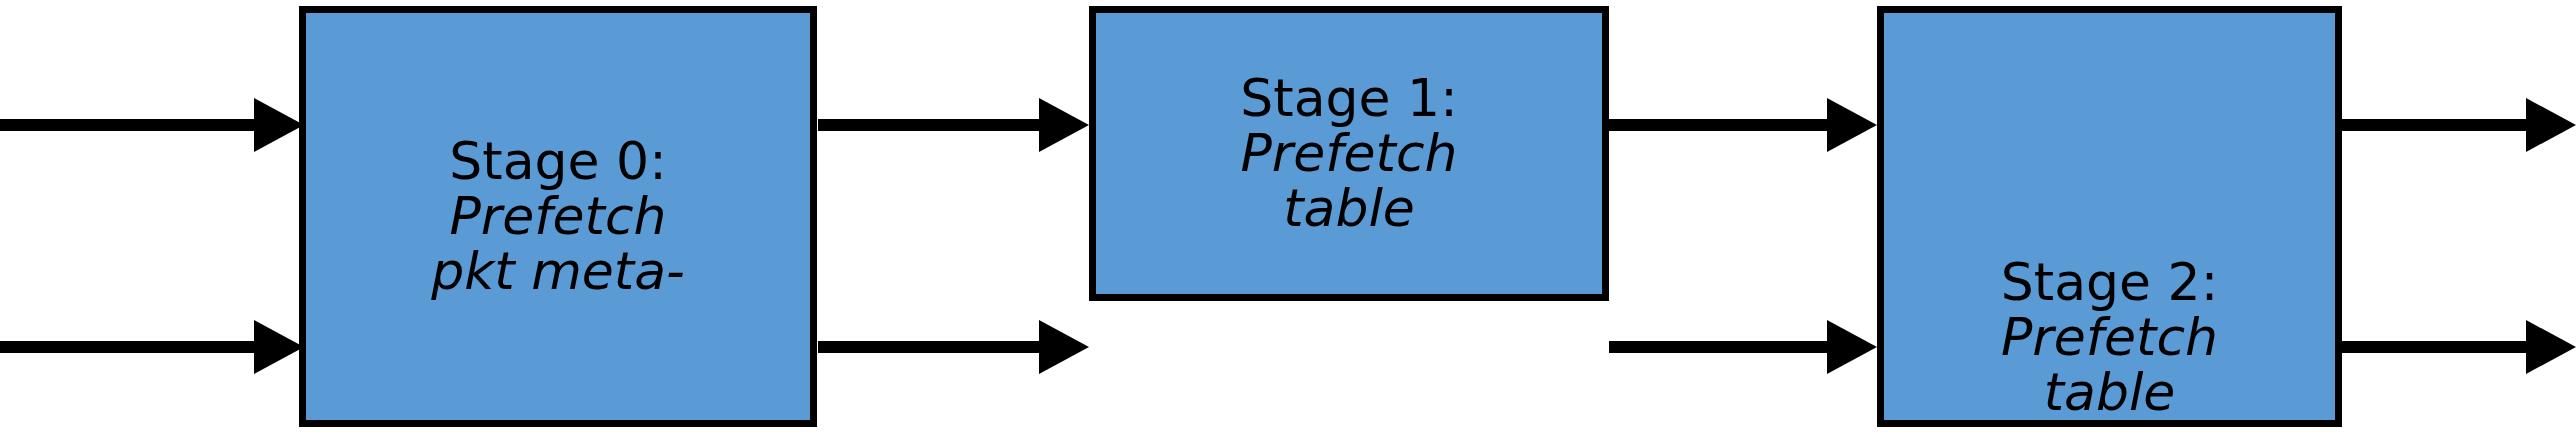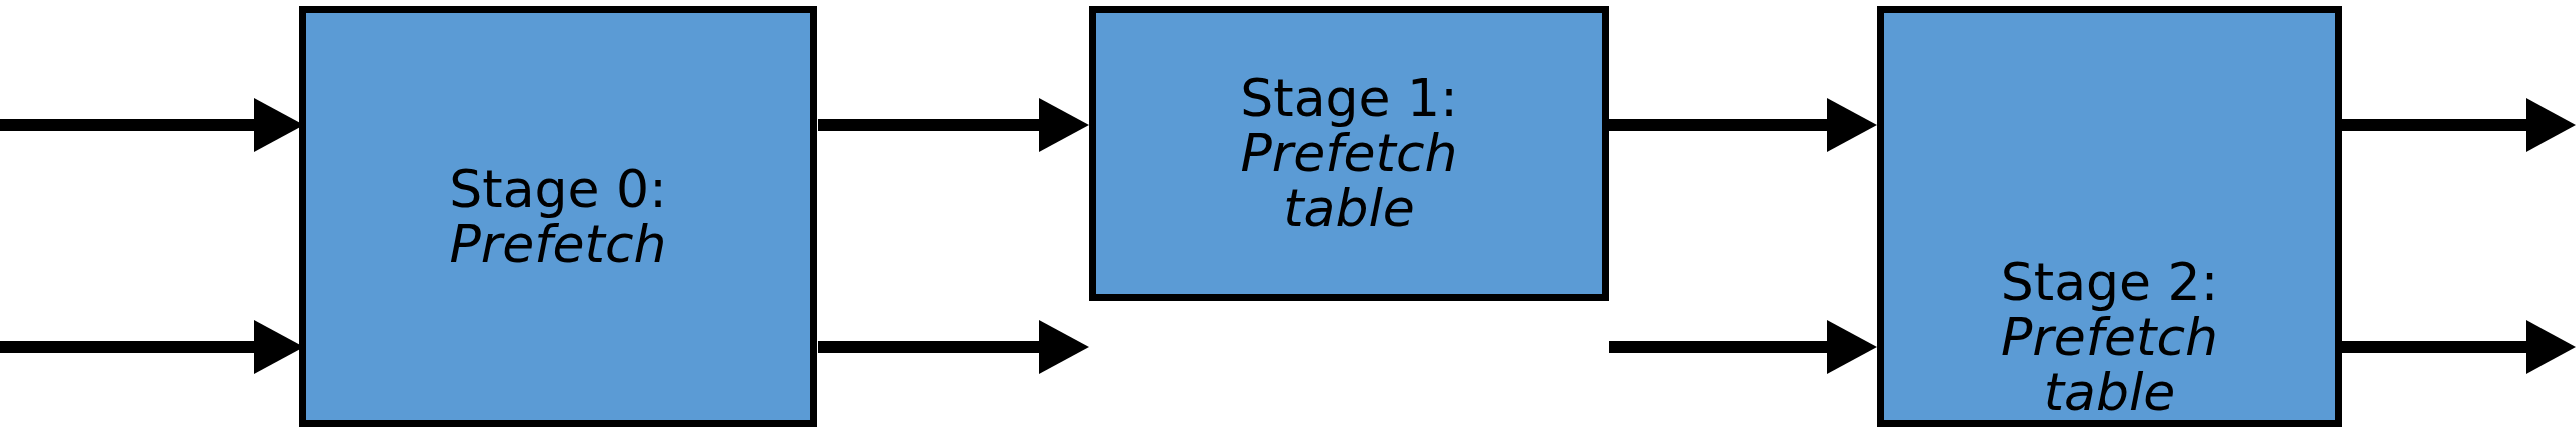--- a/index.html
+++ b/index.html
@@ -76,20 +76,21 @@
   </div>
 
   <div class="arrow" style="left:0px; top:347px; width:304px;">
     <div class="shaft" style="width:254px;"></div>
     <div class="head" style="left:254px;"></div>
   </div>
 
   <div class="stage-box" style="left:299px; top:6.3px; width:518px; height:421px;">
     <div class="stage-title">Stage 0:</div>
     <div class="stage-sub">Prefetch</div>
+    <div class="stage-sub">pkt meta-</div>
   </div>
 
   <div class="arrow" style="left:818px; top:125px; width:271px;">
     <div class="shaft" style="width:221px;"></div>
     <div class="head" style="left:221px;"></div>
   </div>
 
   <div class="arrow" style="left:818px; top:347px; width:271px;">
     <div class="shaft" style="width:221px;"></div>
     <div class="head" style="left:221px;"></div>

